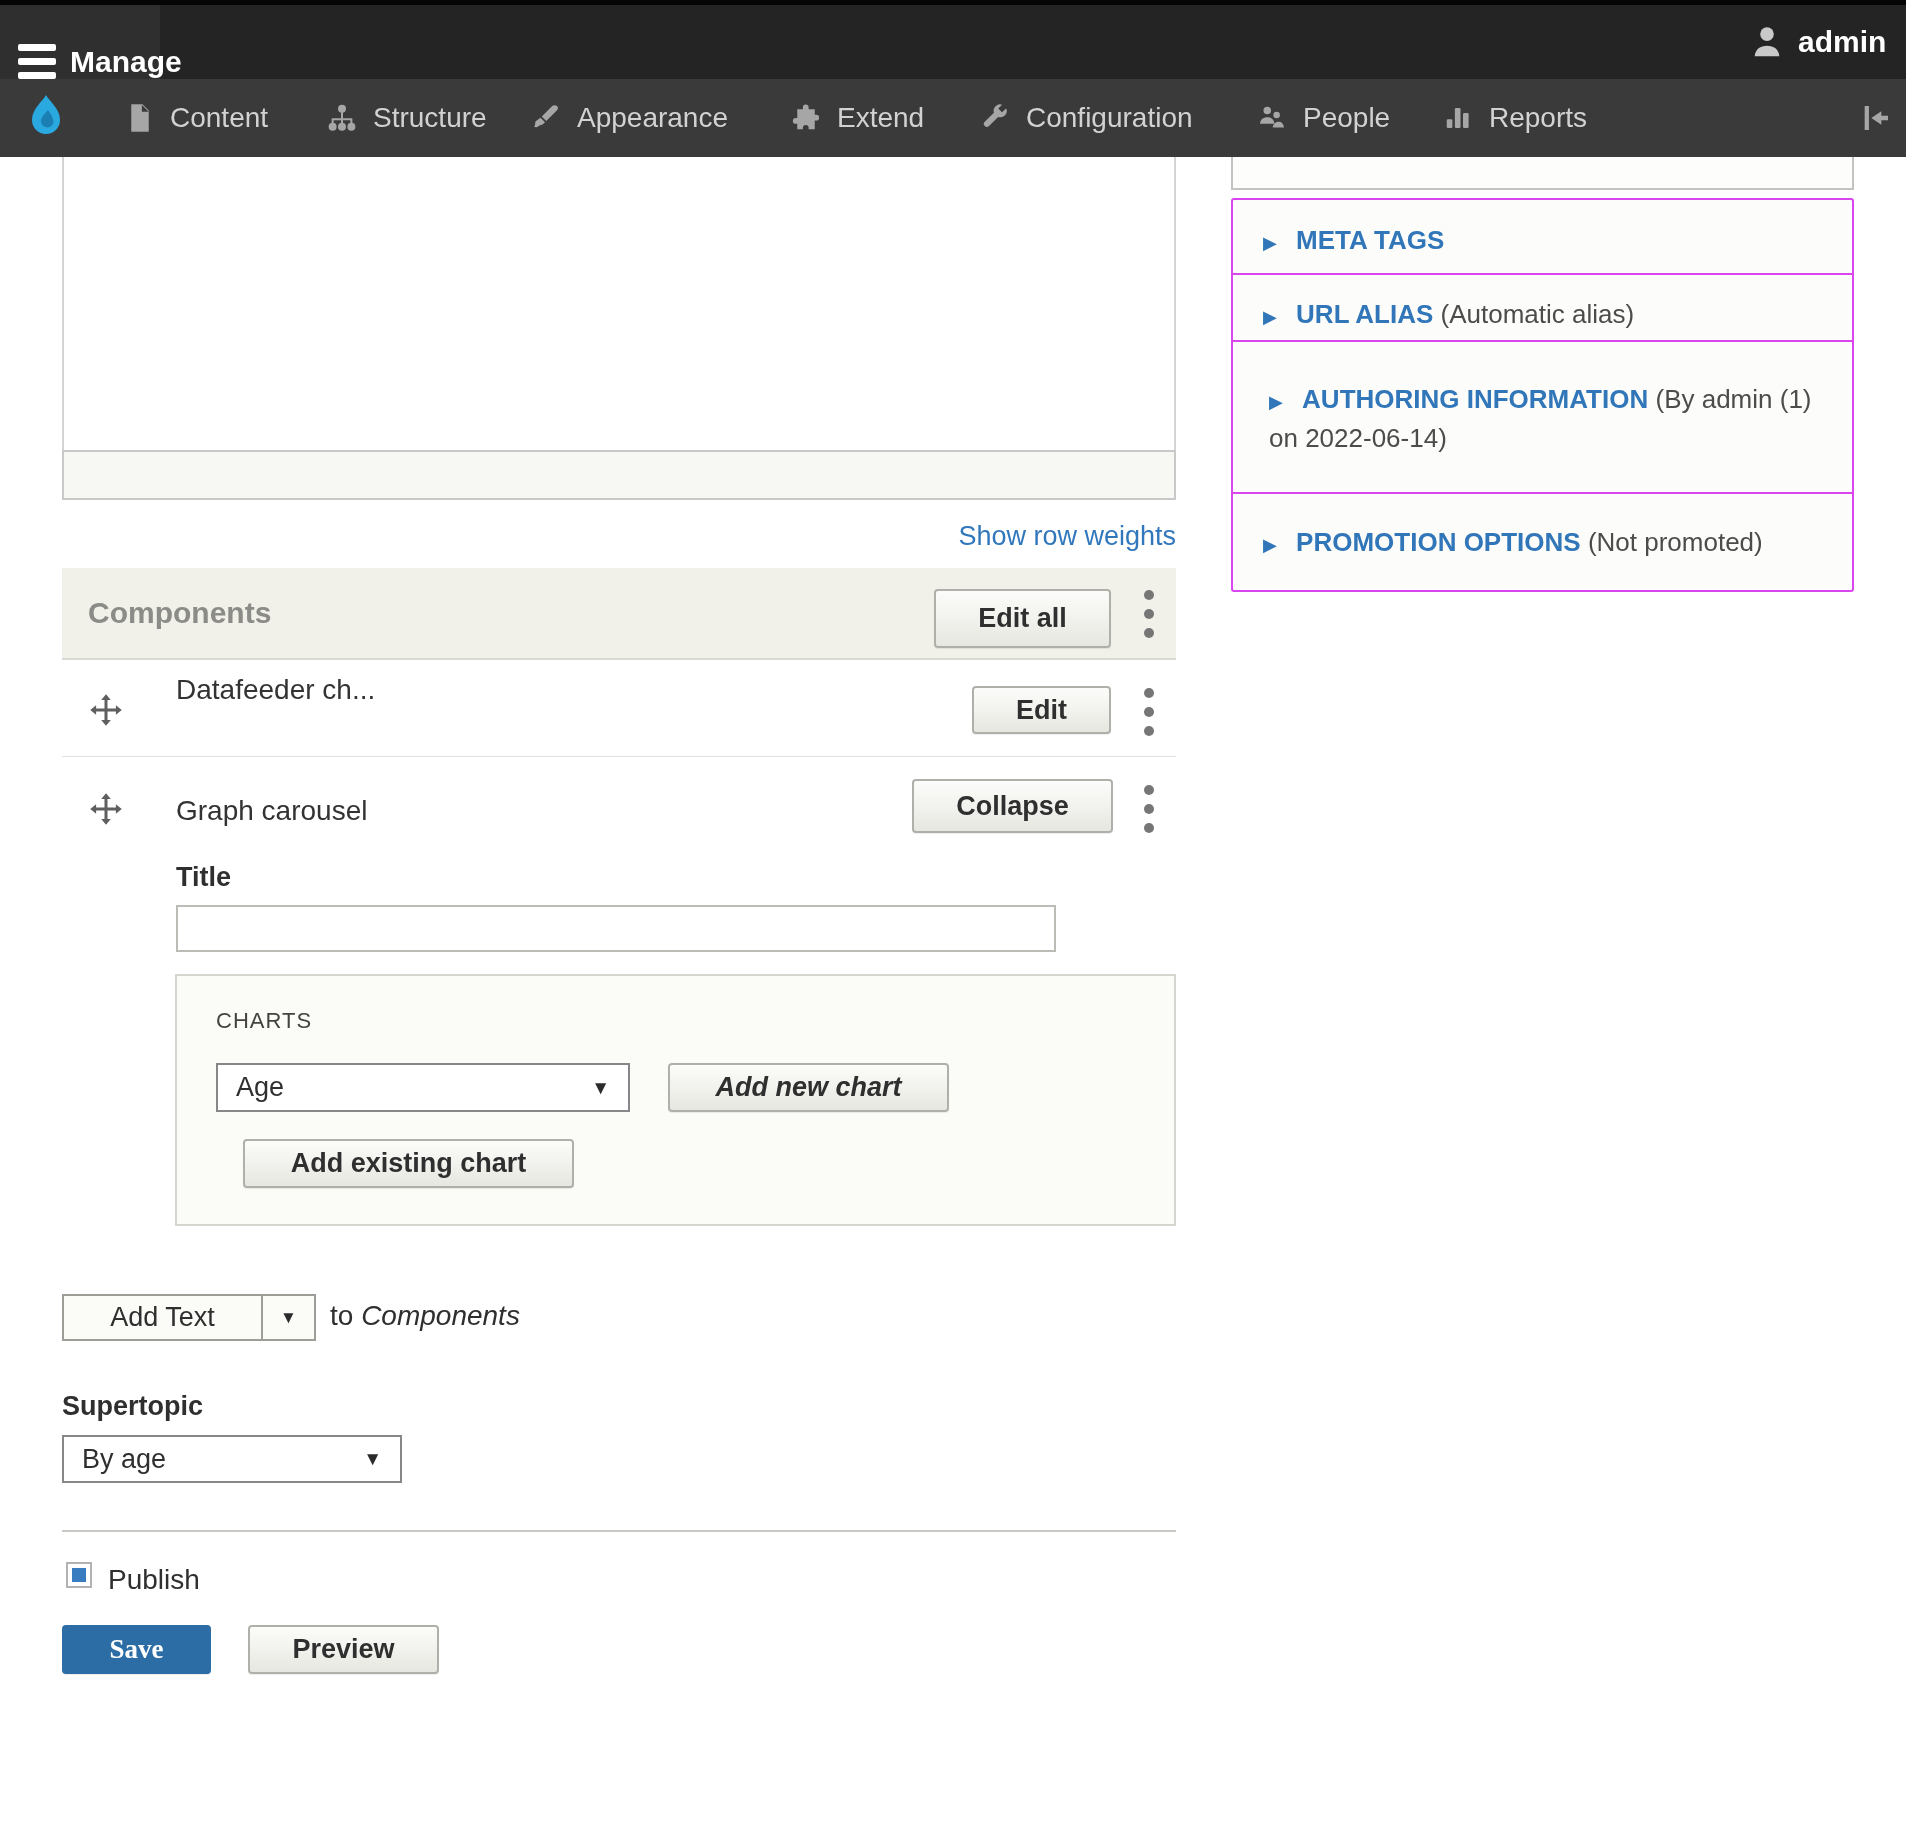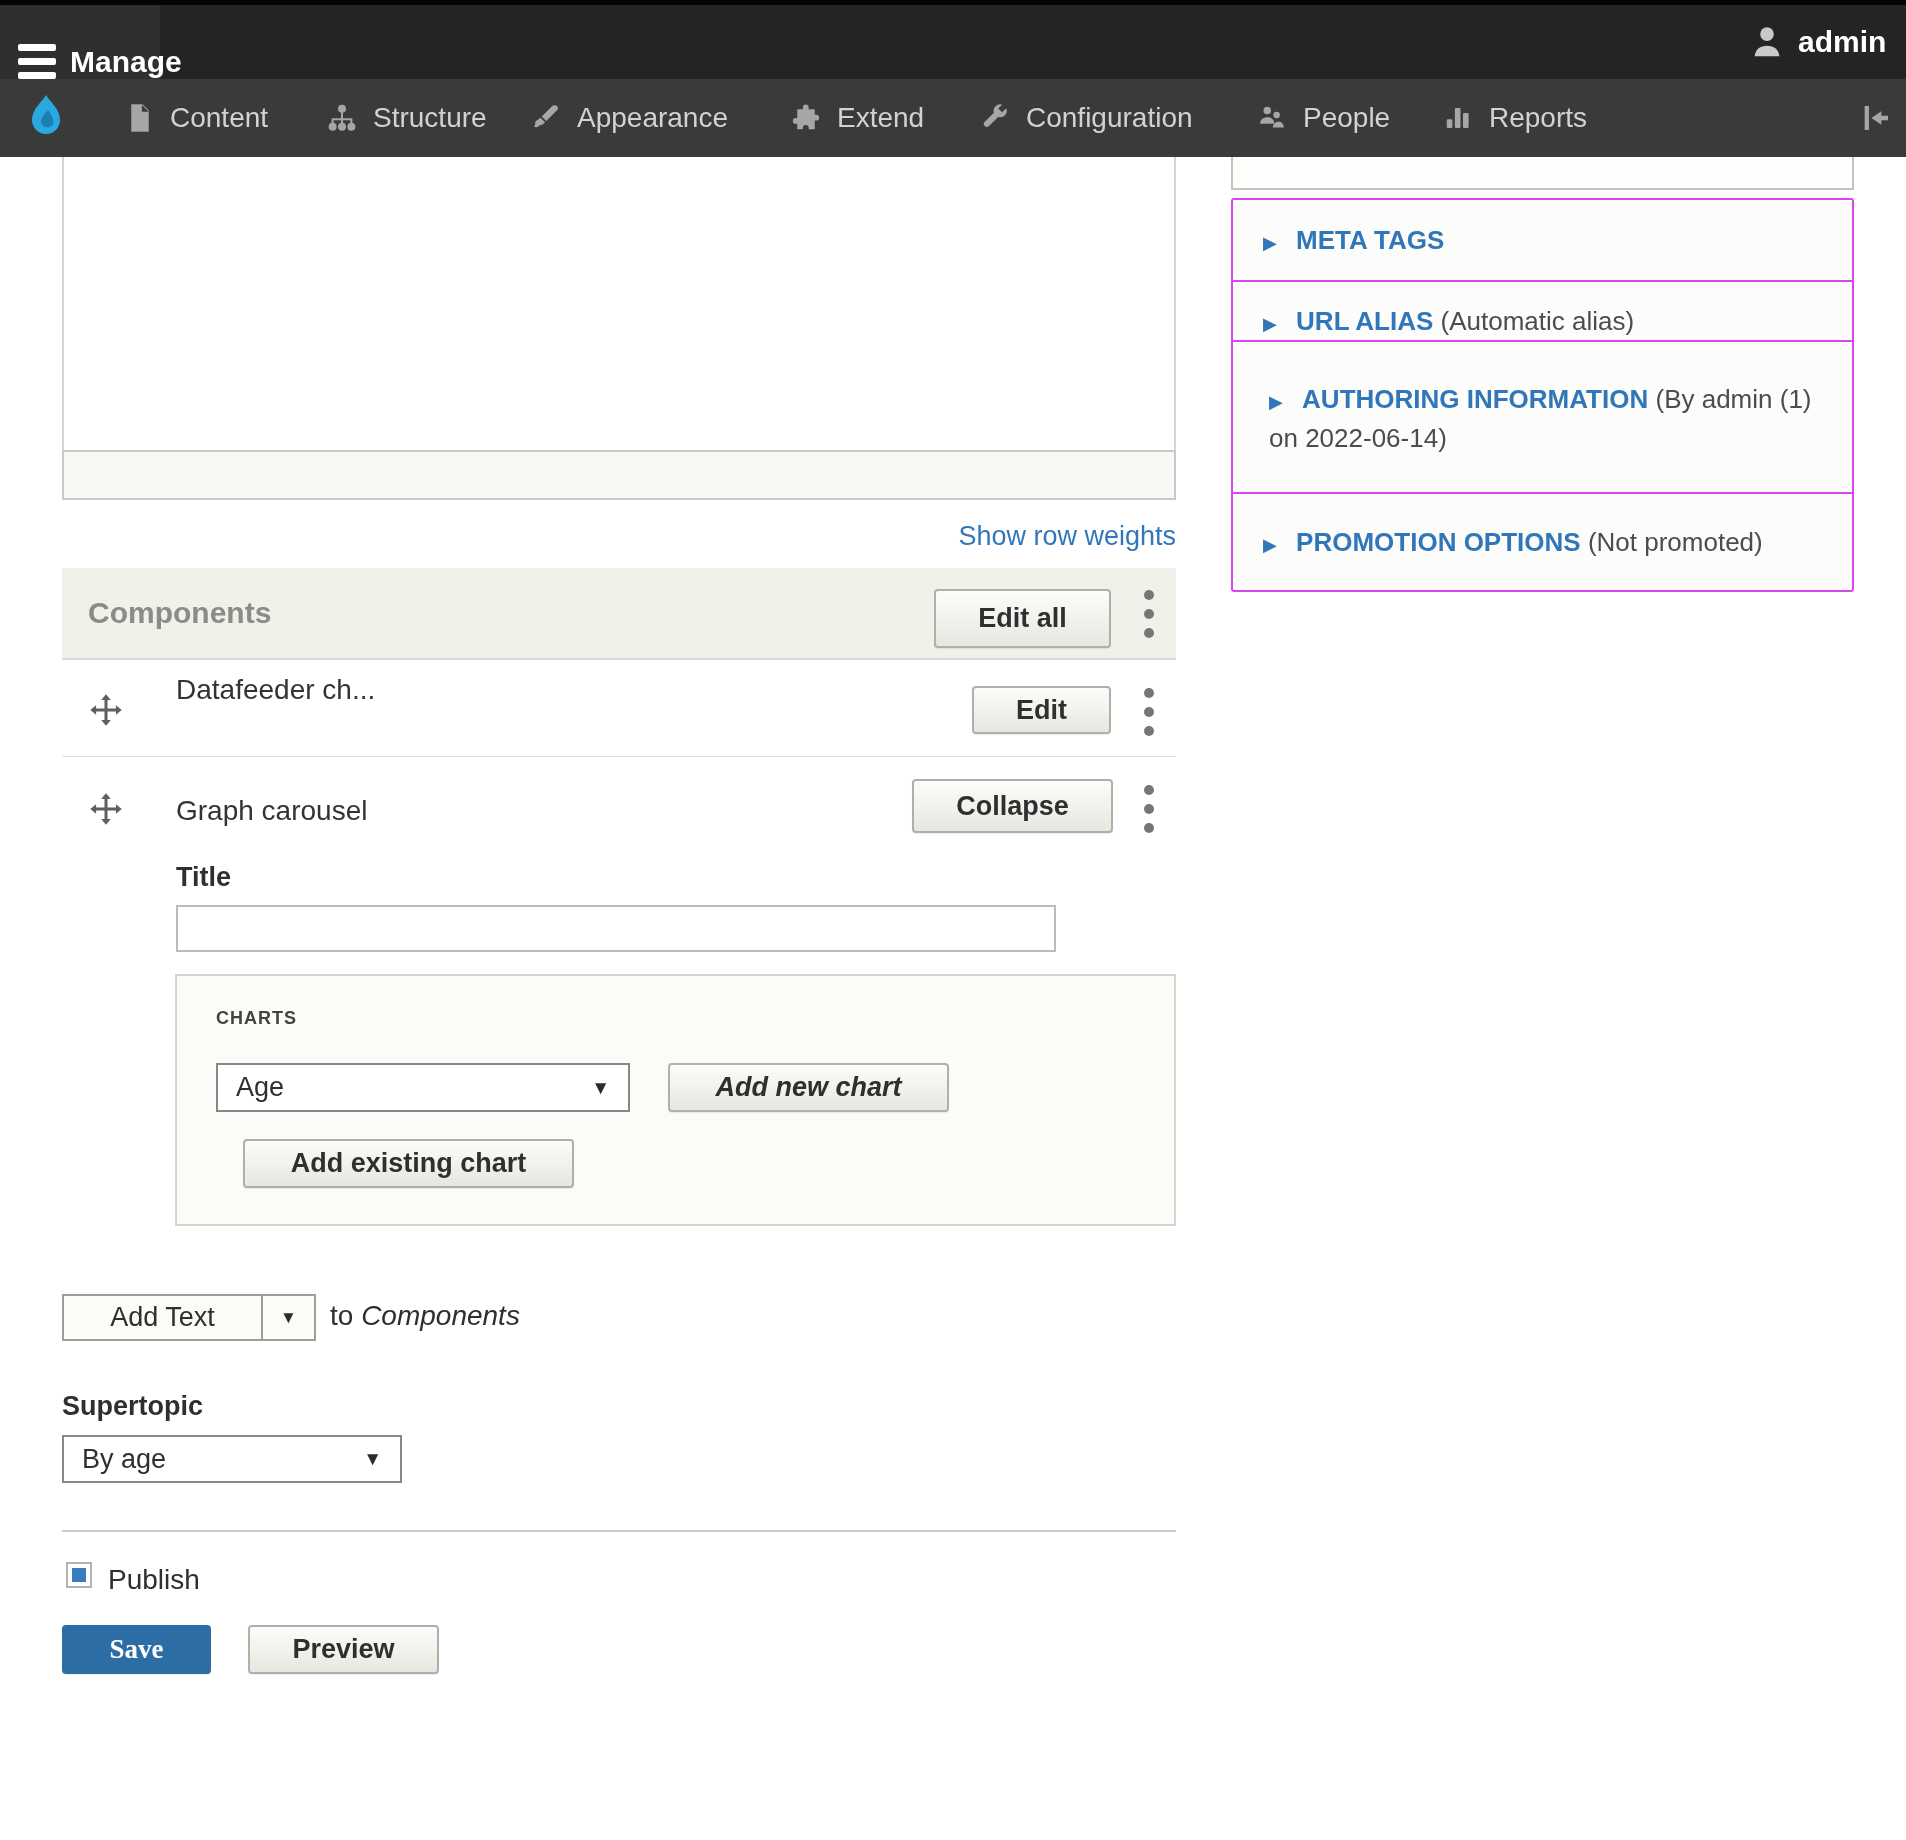--- a/index.html
+++ b/index.html
@@ -44,21 +44,21 @@
   .dots i{width:10px;height:10px;border-radius:50%;background:#767676;}
 
   .row1{left:62px;top:660px;width:1114px;height:97px;border-bottom:1px solid #e0e0dc;}
   .row-label{font-size:28px;color:#333;}
 
   .title-label{left:176px;top:862px;font-size:27px;font-weight:700;color:#2f2f2f;}
   .title-input{left:176px;top:905px;width:880px;height:47px;border:2px solid #bcbcb7;background:#fff;
     font-size:27px;padding:0 14px;box-sizing:border-box;outline:none;color:#333;}
 
   .fieldset{left:175px;top:974px;width:1001px;height:252px;background:#fbfbf8;border:2px solid #d6d6d1;}
-  .legend{position:absolute;left:39px;top:32px;font-size:18px;font-weight:700;color:#45433e;letter-spacing:1px;}
+  .legend{position:absolute;left:39px;top:32px;font-size:22px;font-weight:400;color:#45433e;letter-spacing:1px;}
 
   .select{box-sizing:border-box;display:flex;align-items:center;background:#fff;border:2px solid #87878a;
     font-size:27px;color:#2f2f2f;padding:0 18px;cursor:pointer;justify-content:space-between;}
   .select .caret{font-size:19px;color:#2b2b2b;}
 
   .addtext-wrap{left:62px;top:1294px;height:47px;display:flex;}
   .addtext-main{box-sizing:border-box;width:201px;height:47px;background:#fbfbf8;border:2px solid #9e9e99;
     display:flex;align-items:center;justify-content:center;font-size:27px;color:#2f2f2f;cursor:pointer;}
   .addtext-arrow{box-sizing:border-box;width:53px;height:47px;background:#fbfbf8;border:2px solid #9e9e99;border-left:none;
     display:flex;align-items:center;justify-content:center;cursor:pointer;}
@@ -77,21 +77,21 @@
   
   .side-cutbox{left:1231px;top:157px;width:623px;height:33px;background:#fdfdfb;
     border-left:2px solid #c3c3c0;border-right:2px solid #c3c3c0;border-bottom:2px solid #c3c3c0;overflow:hidden;}
   .side-section{left:1231px;width:623px;background:#fcfcfa;border:2px solid #d946ef;
     display:flex;align-items:center;padding:0 16px 0 30px;cursor:pointer;}
   .side-text{font-size:26px;line-height:1.5;}
   .side-tri{color:#3176b9;font-size:18px;margin-right:12px;}
   .side-title{color:#3176b9;font-weight:700;}
   .side-note{color:#4c4c4c;}
   .s1{top:198px;height:84px;border-radius:3px 3px 0 0;}
-  .s2{top:280px;height:82px;}
+  .s2{top:273px;height:82px;}
   .s3{top:340px;height:158px;padding-left:36px;}
   .s4{top:492px;height:100px;border-radius:0 0 3px 3px;}
 </style>
 </head>
 <body>
 
 <div class="abs topbar">
   <div class="abs manage-tab">
     <span class="hamburger">
         <i></i>

